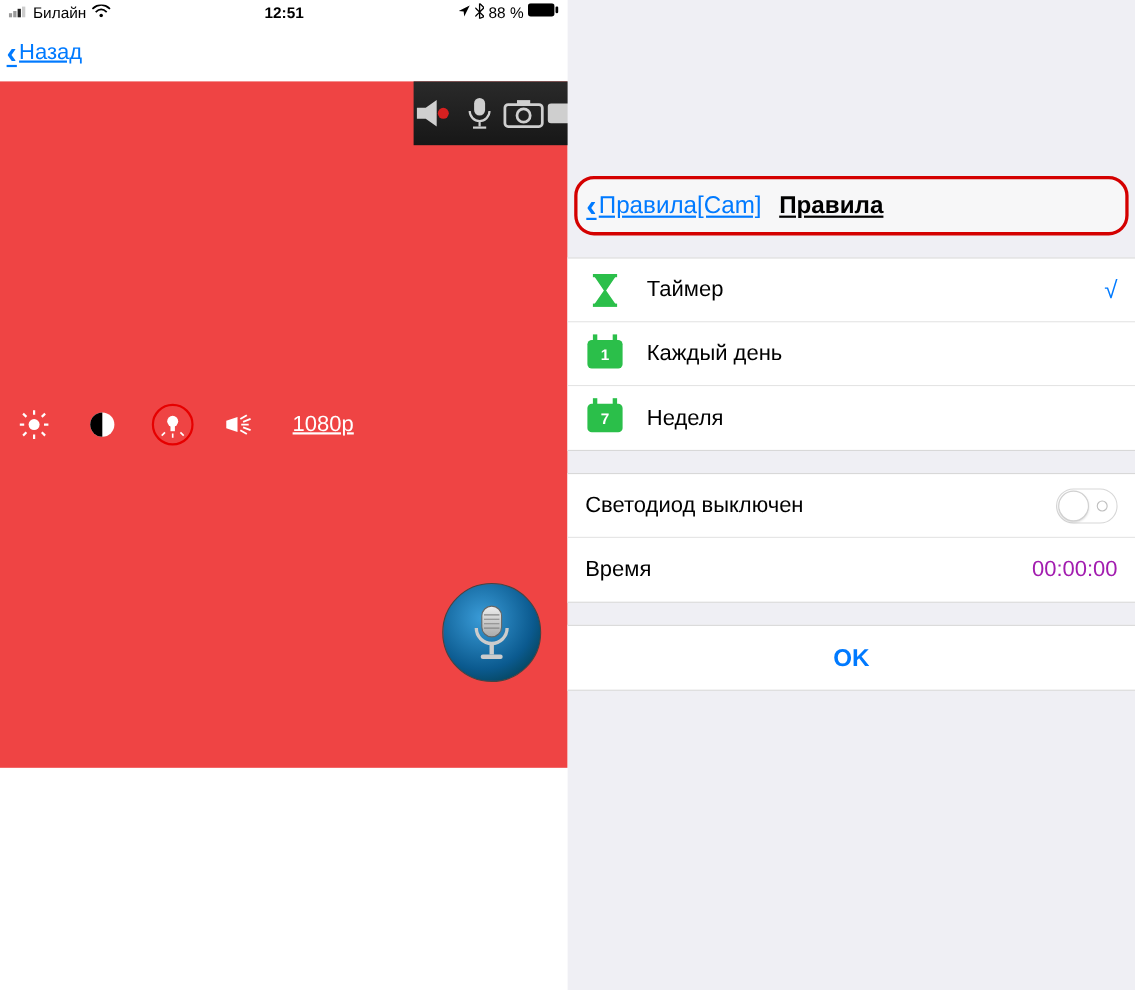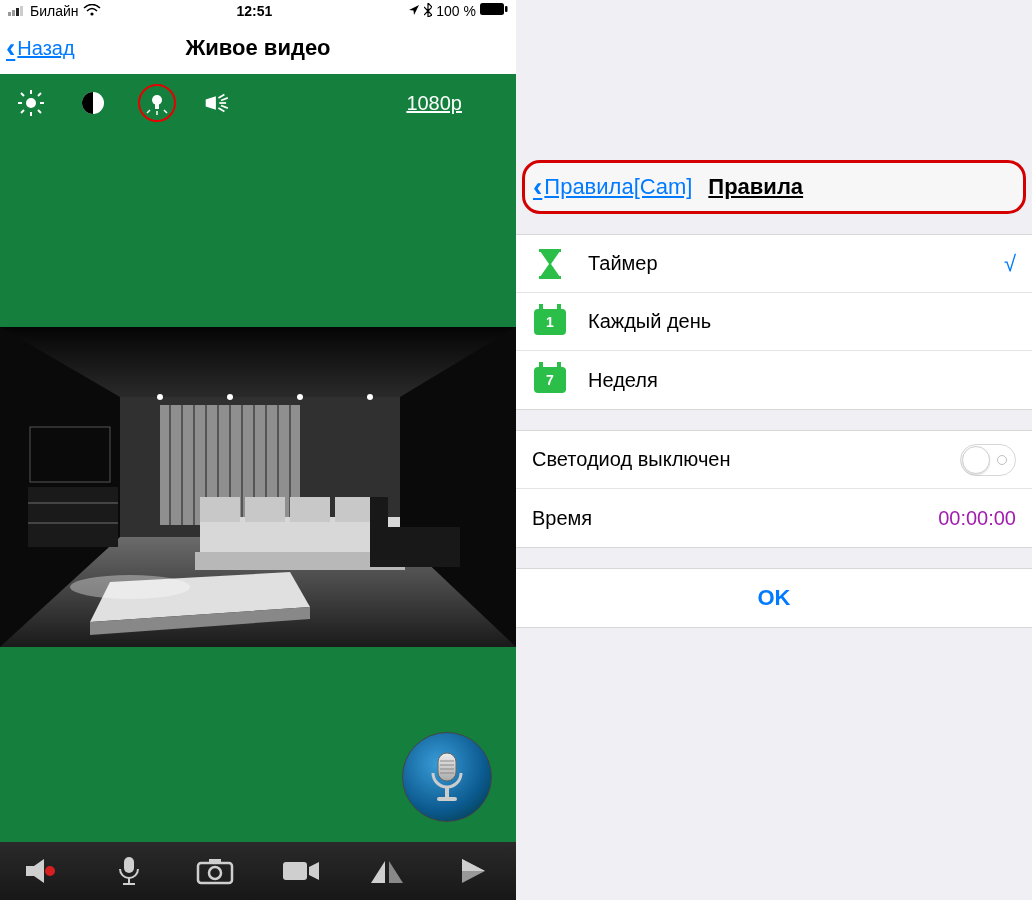--- a/index.html
+++ b/index.html
@@ -3,21 +3,21 @@
 <meta charset="utf-8">
 <style>
   * { box-sizing: border-box; margin:0; padding:0; }
   body {
     width:1032px; height:900px;
     font-family: -apple-system, Helvetica, Arial, sans-serif;
     background:#fff; color:#000;
     position:relative;
   }
   .left-panel {
-    position:absolute; left:0; top:0; width:516px; height:900px;
+    position:absolute; left:0; top:0; width:516px; height:698px;
     background:#fff; display:flex; flex-direction:column;
   }
   .right-panel {
     position:absolute; left:516px; top:0; width:516px; height:900px;
     background:#efeff4;
   }
   
   .status-bar {
     height:22px; display:flex; align-items:center; justify-content:space-between;
     padding:0 8px; font-size:14px; background:#fff;
@@ -32,21 +32,21 @@
     display:flex; align-items:center; color:#007aff; font-size:20px;
     padding-left:6px; text-decoration:underline;
   }
   .chev { font-size:28px; font-weight:600; text-decoration:none; margin-right:2px;}
   .nav-title {
     position:absolute; left:0; right:0; text-align:center;
     font-size:22px; font-weight:700; pointer-events:none;
   }
   
   .video-area {
-    flex:1; background:#15803d; display:flex; flex-direction:column; position:relative;
+    flex:1; background:#ef4444; display:flex; flex-direction:row; position:relative;
   }
   .video-top-controls {
     display:flex; align-items:center; gap:28px; padding:10px 14px;
     color:#fff;
   }
   .vtc-icon { width:34px; height:34px; display:flex; align-items:center; justify-content:center;}
   .red-circle { border:2px solid #e60000; border-radius:50%; width:38px; height:38px; display:flex; align-items:center; justify-content:center;}
   .res-label { color:#fff; font-size:20px; text-decoration:underline; margin-left:auto; margin-right:40px;}
   .video-image {
     flex:1; display:flex; align-items:center; justify-content:center;
@@ -121,36 +121,35 @@
       <span>
         <svg width="12" height="12" viewBox="0 0 12 12">
             <path d="M1 6 L11 1 L6 11 L5.5 6.5 Z" fill="#000"></path>
           </svg>
       </span>
       <span>
         <svg width="8" height="14" viewBox="0 0 8 14">
             <path d="M4 0 L8 4 L4 8 L8 12 L4 14 L4 0 M0 4 L4 8 M0 12 L4 8" stroke="#000" stroke-width="1.2" fill="none"></path>
           </svg>
       </span>
-      <span>100 %</span>
+      <span>88 %</span>
       <span>
         <svg width="28" height="13">
             <rect x="0" y="0" width="24" height="12" rx="2.5" fill="#000"></rect>
             <rect x="25" y="3" width="2.5" height="6" rx="1" fill="#000"></rect>
           </svg>
       </span>
     </div>
   </div>
 
   <div class="nav-bar">
     <div class="back-btn">
       <span class="chev">‹</span>
       <span>Назад</span>
     </div>
-    <div class="nav-title">Живое видео</div>
   </div>
 
   <div class="video-area">
     <div class="video-top-controls">
       <div class="vtc-icon">
         <svg width="28" height="28" viewBox="0 0 28 28">
             <circle cx="14" cy="14" r="5" fill="#fff"></circle>
             <g stroke="#fff" stroke-width="2">
               <line x1="14" y1="1" x2="14" y2="5"></line>
               <line x1="14" y1="23" x2="14" y2="27"></line>

